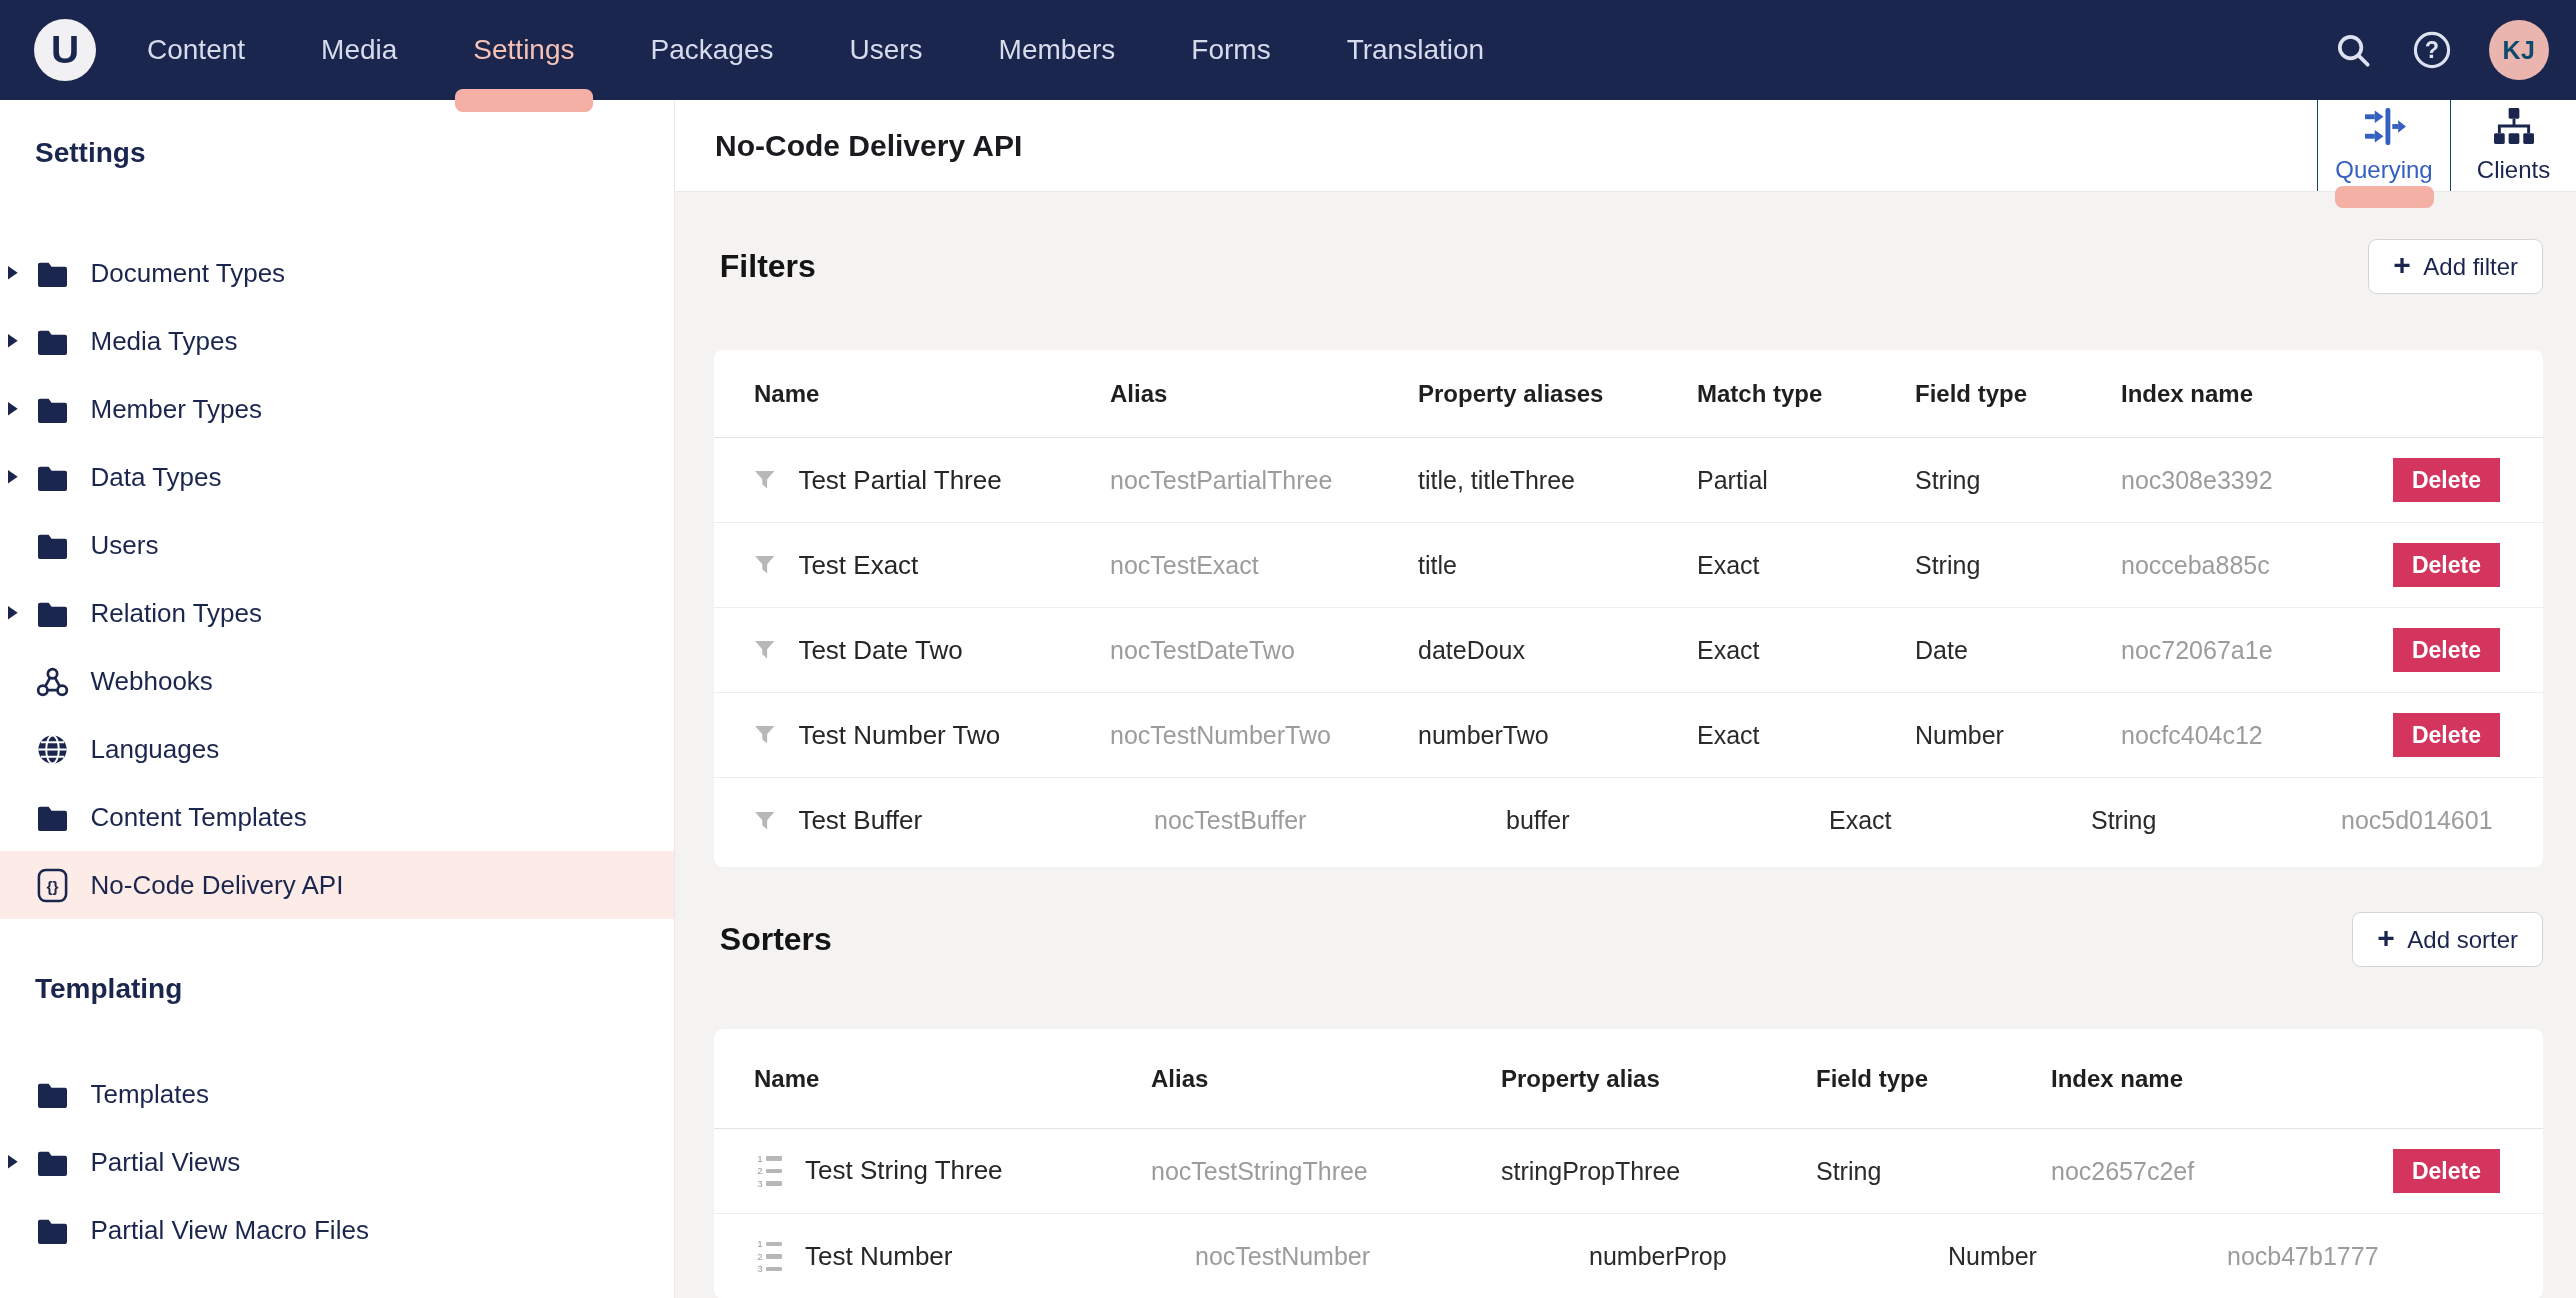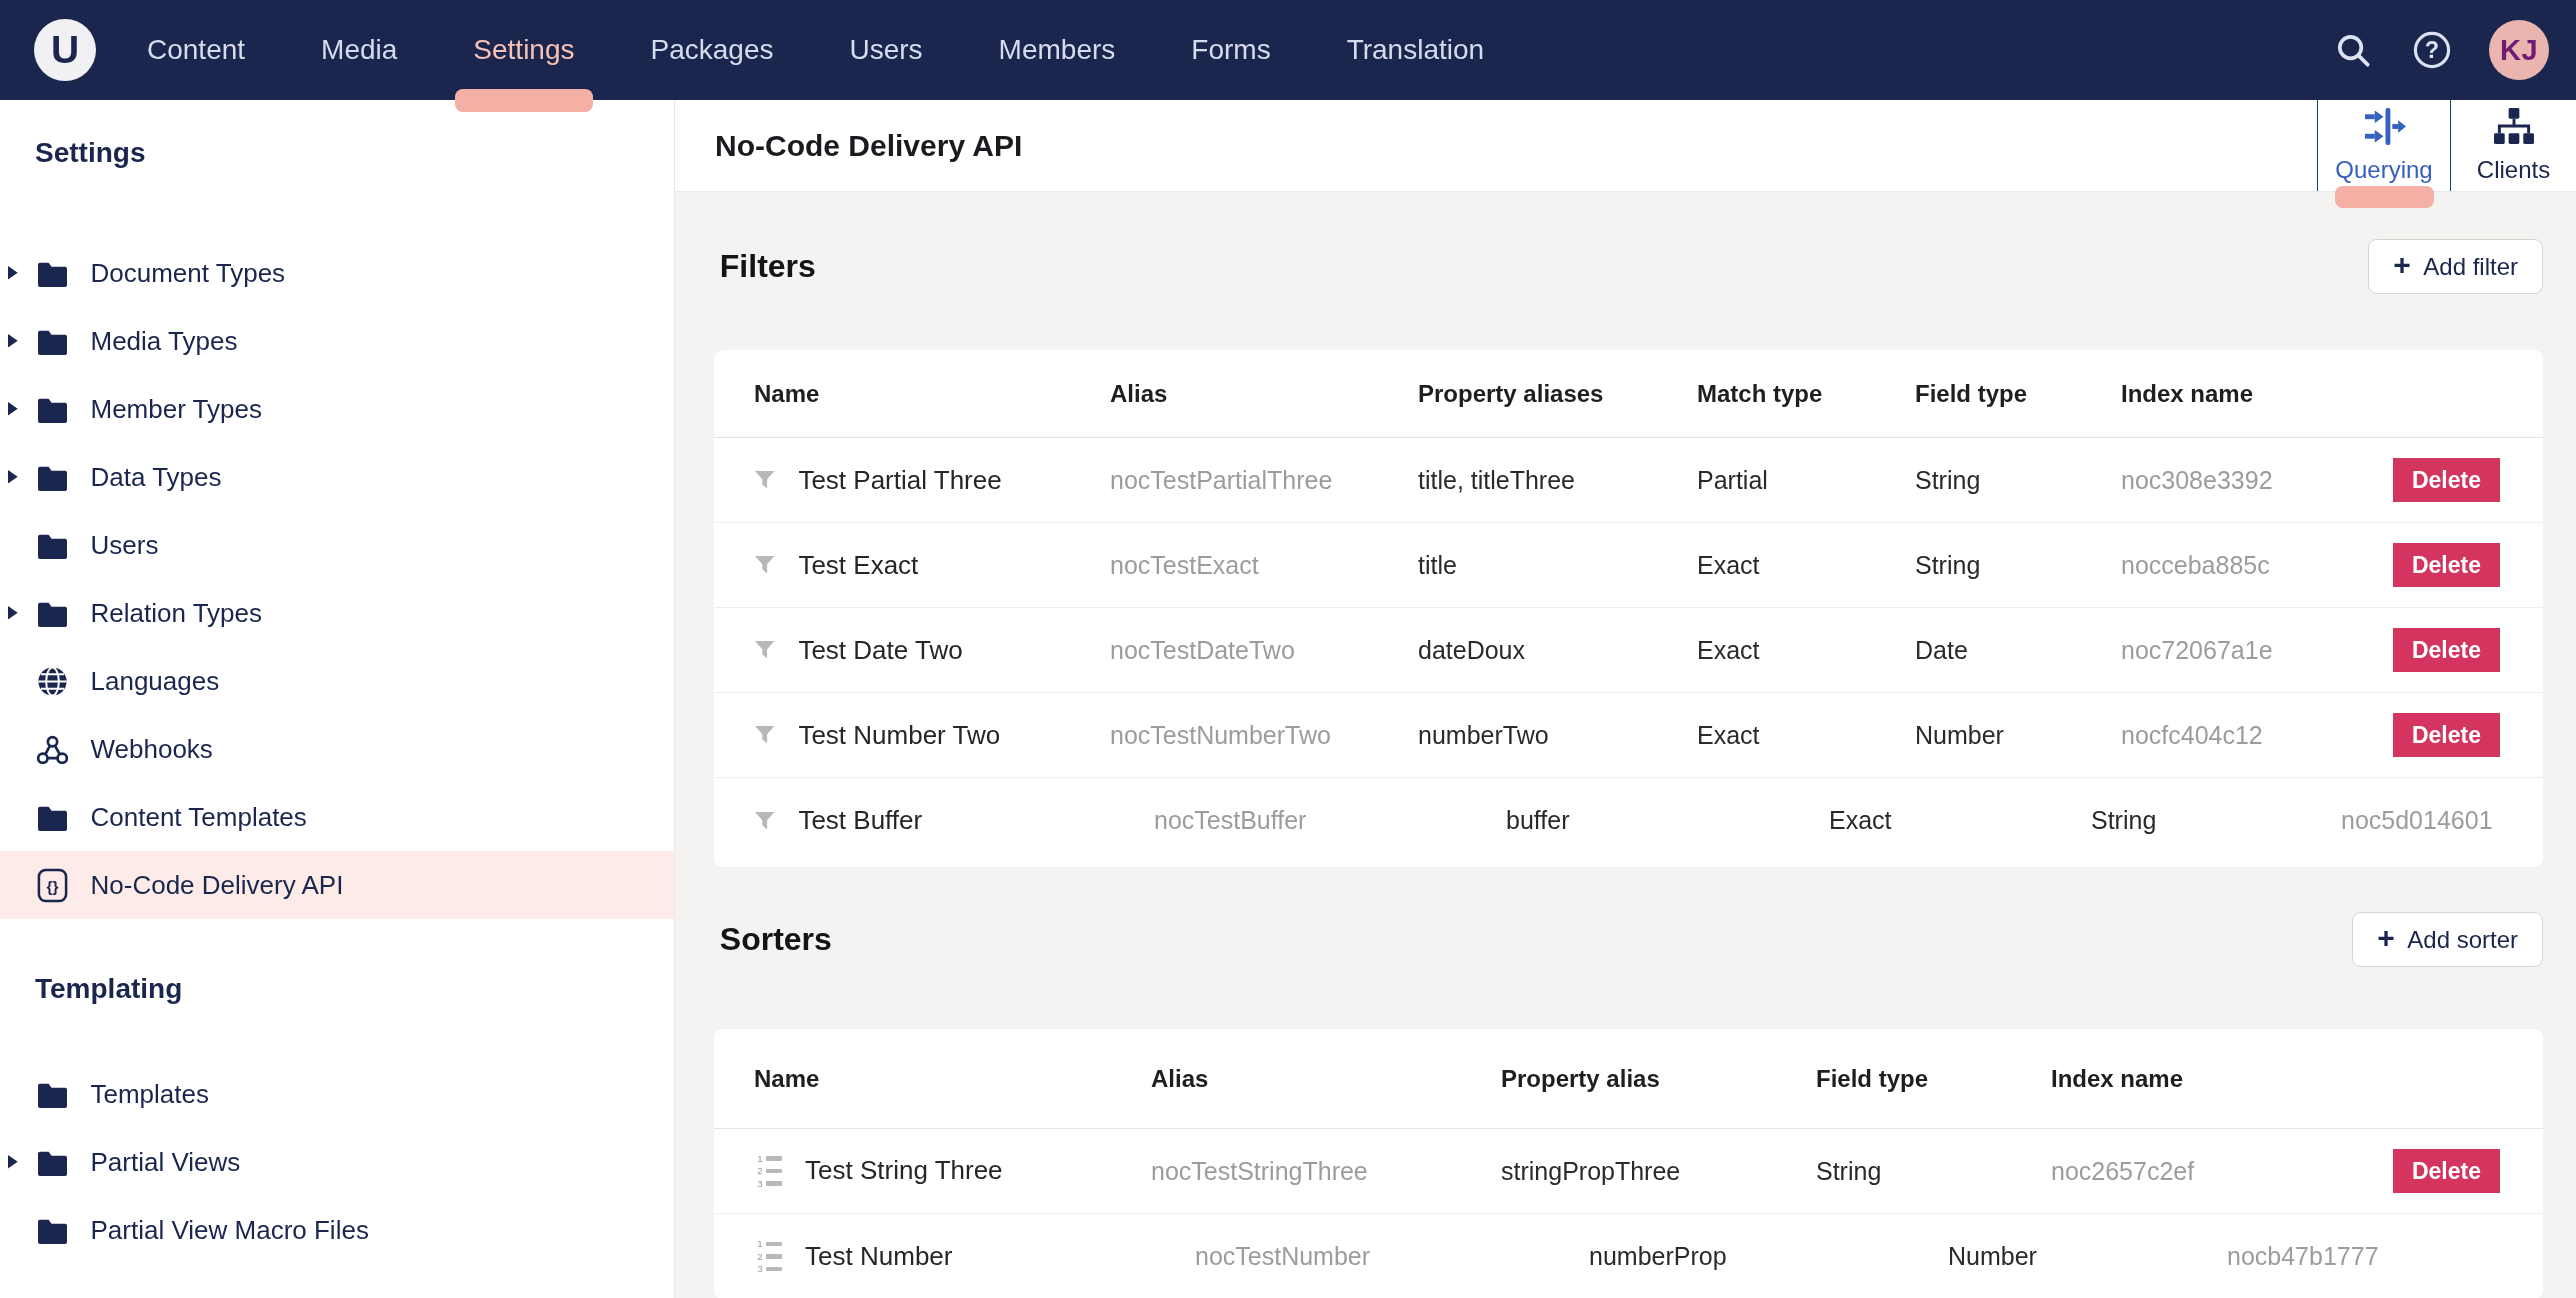--- a/index.html
+++ b/index.html
@@ -8,21 +8,21 @@
 
   
   .topnav { height:100px; background:#1b264f; display:flex; align-items:center; padding:0 27px 0 34px; position:relative; z-index:5; }
   .logo { width:62px; height:62px; border-radius:50%; background:#f1f1f4; color:#1b264f; font-size:39px; font-weight:700; display:flex; align-items:center; justify-content:center; margin-right:51px; cursor:pointer; }
   .nav-items { display:flex; gap:76px; height:100px; align-items:center; }
   .nav-item { color:#d7dcec; font-size:28px; height:100px; display:flex; align-items:center; position:relative; cursor:pointer; white-space:nowrap; }
   .nav-item.active { color:#f7c2b5; }
   .nav-pill { position:absolute; left:-18.5px; right:-18.5px; bottom:-11.7px; height:22.4px; background:#f4b0a4; border-radius:7.8px; }
   .nav-right { margin-left:auto; display:flex; align-items:center; gap:37px; }
   .icon-btn { display:flex; align-items:center; justify-content:center; cursor:pointer; }
-  .avatar { width:60px; height:60px; border-radius:50%; background:#e9b5ae; color:#701a75; font-size:29px; font-weight:700; display:flex; align-items:center; justify-content:center; cursor:pointer; letter-spacing:0.5px; }
+  .avatar { width:60px; height:60px; border-radius:50%; background:#e9b5ae; color:#0c4a6e; font-size:25px; font-weight:700; display:flex; align-items:center; justify-content:center; cursor:pointer; letter-spacing:0.5px; }
 
   
   .body { display:flex; height:1199px; }
   .sidebar { width:675px; background:#fff; border-right:1px solid #e8e8e8; flex-shrink:0; overflow:hidden; }
   .sb-title { font-size:28px; font-weight:700; color:#1b264f; margin:37px 0 0 35px; }
   .sb-title.second { margin-top:54px; }
   .tree { margin-top:70px; }
   .tree.second { margin-top:55px; }
   .tree-item { height:68px; display:flex; align-items:center; padding-left:7px; cursor:pointer; }
   .tree-item.selected { background:#fcebe7; }
@@ -202,44 +202,44 @@
                 <path d="M2 27V6a2 2 0 0 1 2-2h9l3 4h14a2 2 0 0 1 2 2v17a2 2 0 0 1-2 2H4a2 2 0 0 1-2-2Z" fill="#1b264f"></path>
               </svg>
             </span>
           <span class="tree-label">Relation Types</span>
         </div>
 
 
         <div class="tree-item">
           <span class="caret-slot"></span>
           <span class="icon-slot">
-              <svg width="33" height="33" viewBox="0 0 34 34">
-                <circle cx="17" cy="17" r="14.5" fill="#1b264f"></circle>
-                <g stroke="#fff" stroke-width="2" fill="none">
-                  <ellipse cx="17" cy="17" rx="6.5" ry="14.5"></ellipse>
-                  <path d="M2.5 17 H31.5 M5 9.5 H29 M5 24.5 H29"></path>
-                </g>
-              </svg>
-            </span>
-          <span class="tree-label">Languages</span>
-        </div>
-
-        <div class="tree-item">
-          <span class="caret-slot"></span>
-          <span class="icon-slot">
               <svg width="33" height="31" viewBox="0 0 34 32">
                 <g fill="none" stroke="#1b264f" stroke-width="2.8">
                   <circle cx="17" cy="8" r="4.8"></circle>
                   <circle cx="7" cy="25" r="4.8"></circle>
                   <circle cx="27" cy="25" r="4.8"></circle>
                   <path d="M14.5 12 L9.5 21 M19.5 12 L24.5 21 M11.8 25 H22.2"></path>
                 </g>
               </svg>
             </span>
           <span class="tree-label">Webhooks</span>
+        </div>
+
+        <div class="tree-item">
+          <span class="caret-slot"></span>
+          <span class="icon-slot">
+              <svg width="33" height="33" viewBox="0 0 34 34">
+                <circle cx="17" cy="17" r="14.5" fill="#1b264f"></circle>
+                <g stroke="#fff" stroke-width="2" fill="none">
+                  <ellipse cx="17" cy="17" rx="6.5" ry="14.5"></ellipse>
+                  <path d="M2.5 17 H31.5 M5 9.5 H29 M5 24.5 H29"></path>
+                </g>
+              </svg>
+            </span>
+          <span class="tree-label">Languages</span>
         </div>
 
         <div class="tree-item">
           <span class="caret-slot"></span>
           <span class="icon-slot">
               <svg width="33" height="29" viewBox="0 0 34 30">
                 <path d="M2 27V6a2 2 0 0 1 2-2h9l3 4h14a2 2 0 0 1 2 2v17a2 2 0 0 1-2 2H4a2 2 0 0 1-2-2Z" fill="#1b264f"></path>
               </svg>
             </span>
           <span class="tree-label">Content Templates</span>

